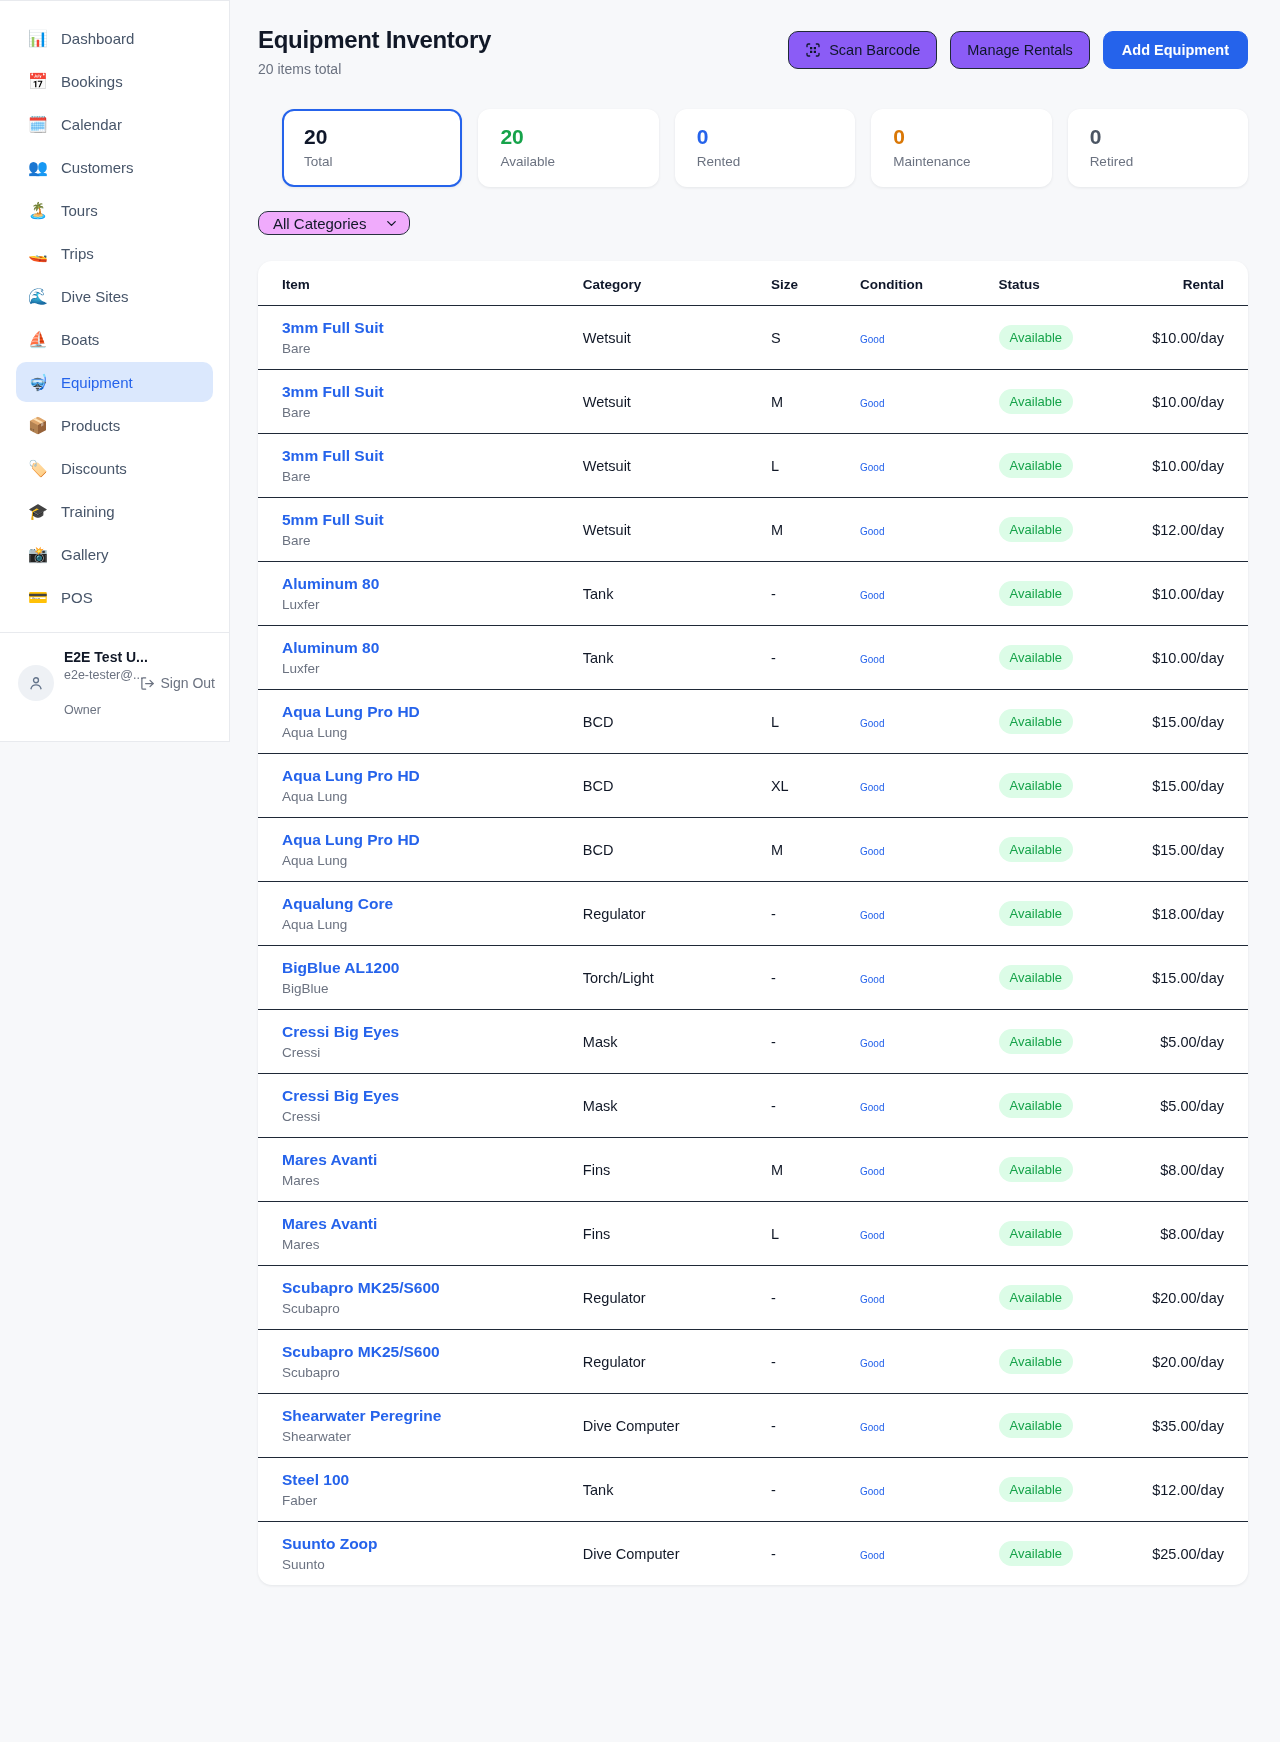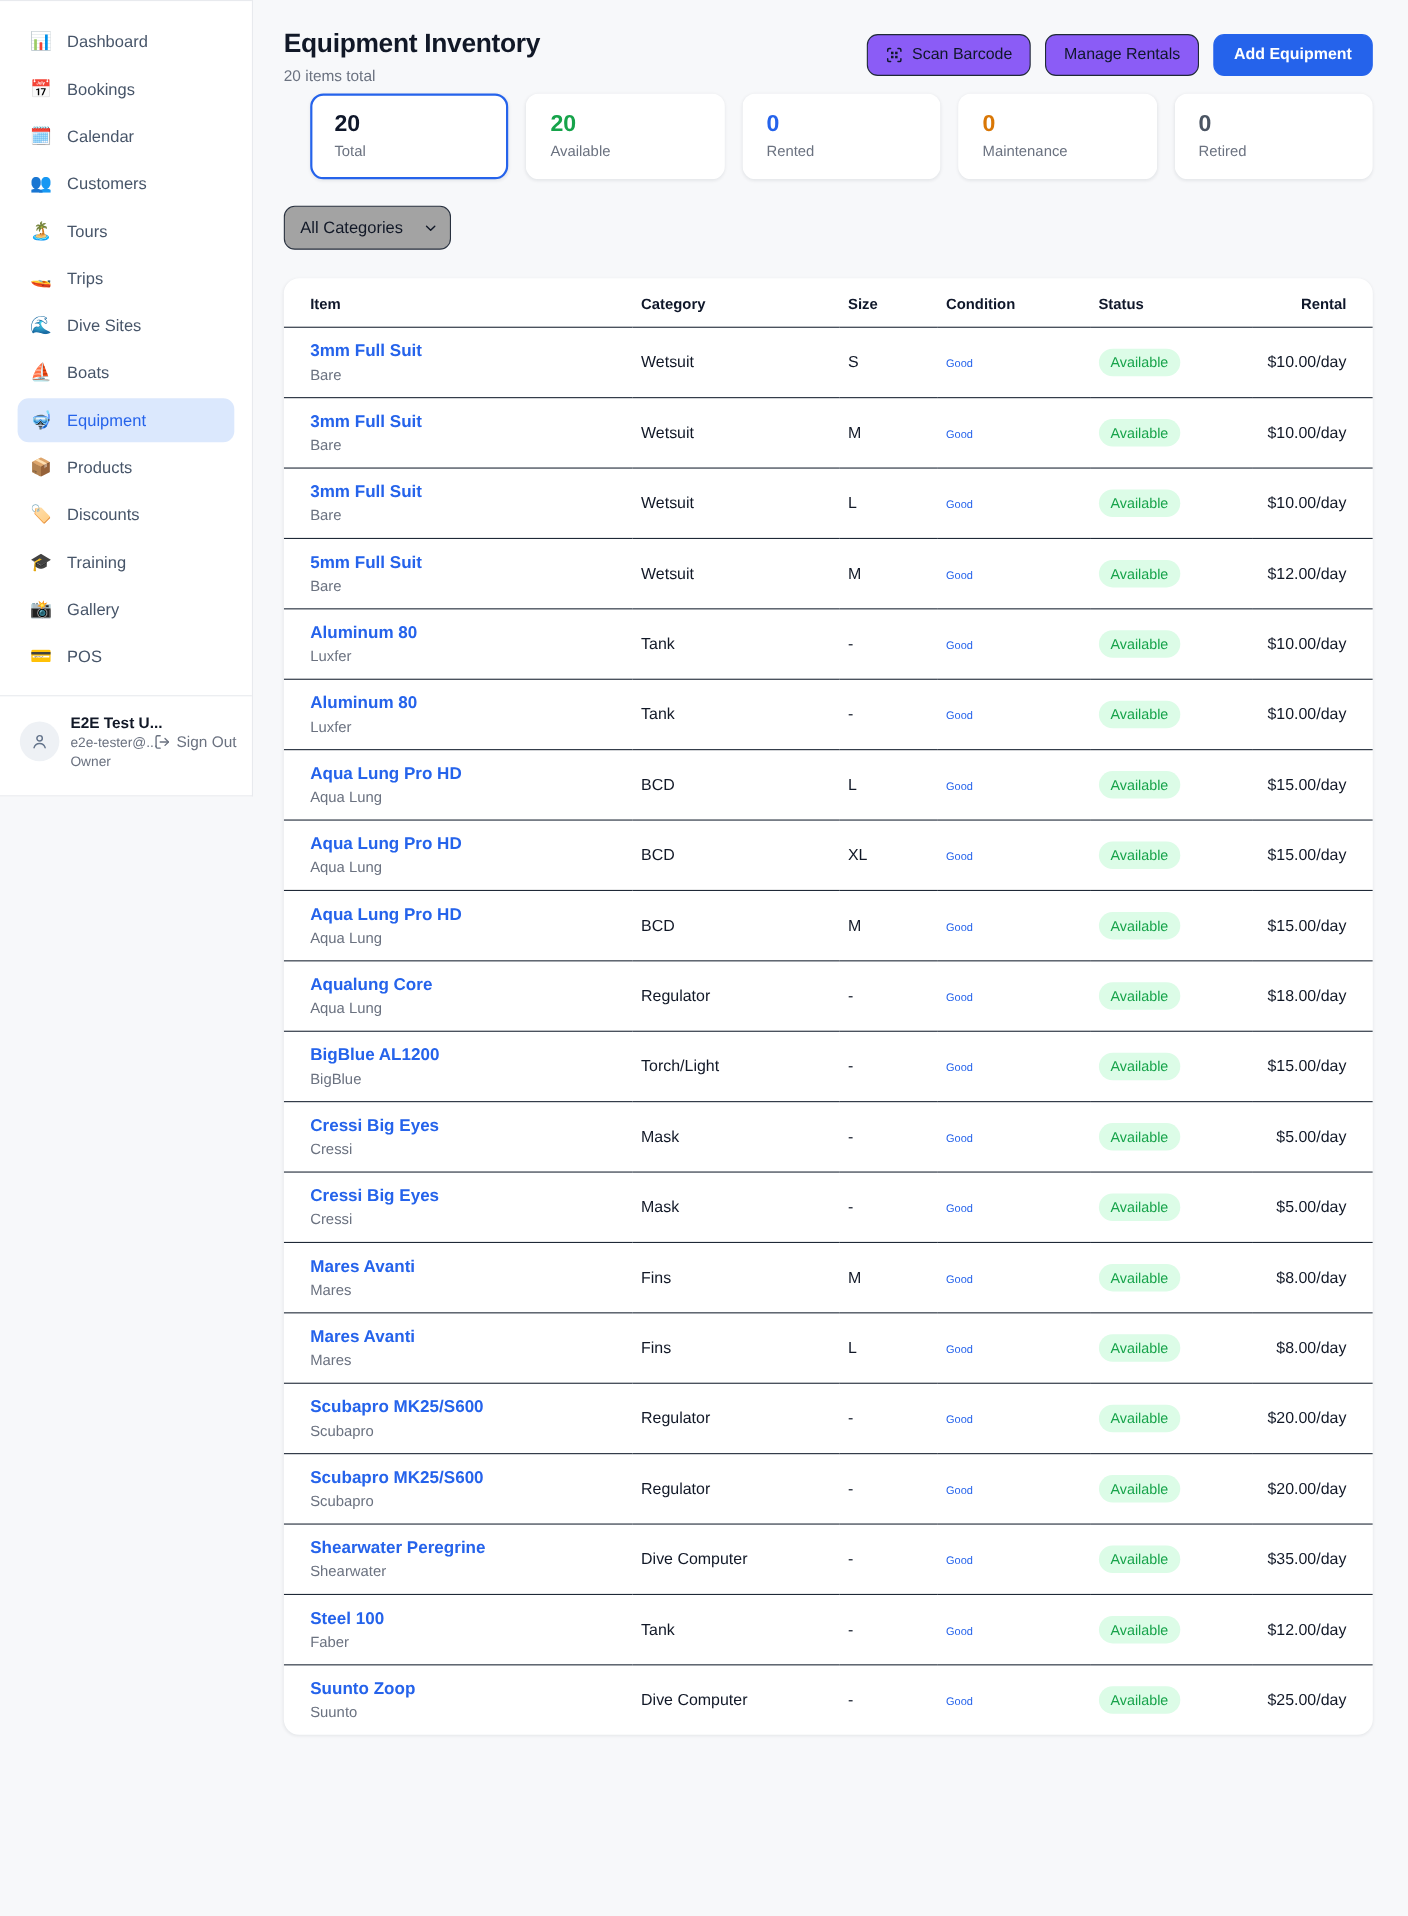--- a/index.html
+++ b/index.html
@@ -29,29 +29,29 @@
   .nav-item.active { background:#dbe8fd; color:#2563eb; }
   .nav-icon { width:20px; font-size:16px; text-align:center; flex:none; }
   .user-block { padding:16px 14px 24px 18px; display:flex; align-items:center; gap:10px; }
   .avatar {
     width:36px; height:36px; border-radius:50%; background:#eef1f5;
     display:flex; align-items:center; justify-content:center; flex:none;
   }
   .user-meta { flex:1; min-width:0; }
   .user-name { font-weight:700; font-size:14px; color:#111827; white-space:nowrap; }
   .user-email { font-size:12.5px; color:#6b7280; margin-top:3px; white-space:nowrap; }
-  .user-role { font-size:12.5px; color:#6b7280; margin-top:3px; }
+  .user-role { font-size:12.5px; color:#6b7280; margin-top:21px; }
   .signout {
     display:flex; align-items:center; gap:6px; color:#6b7280; font-size:14px;
     background:none; border:none; cursor:pointer; font-family:inherit; flex:none; padding:0;justify-content:space-between;
   }
 
   
   main { flex:1; min-width:0; padding:26px 32px 34px 28px; }
-  .header-row { display:flex; justify-content:space-between; align-items:flex-start; margin-bottom:8px; }
+  .header-row { display:flex; justify-content:space-between; align-items:flex-start; margin-bottom:32px; }
   .page-title { font-size:24px; font-weight:700; letter-spacing:-0.3px; color:#111827; }
   .page-sub { margin-top:7px; color:#6b7280; font-size:14px; }
   .header-actions { display:flex; gap:13px; margin-top:5px; }
   .btn {
     height:38px; display:inline-flex; align-items:center; gap:8px;
     padding:0 16px; border-radius:10px; font-size:14.5px; cursor:pointer; font-family:inherit;
     white-space:nowrap;
   }
   .btn-outline { background:#8b5cf6; border:1.5px solid #1f2937; color:#0f172a; font-weight:500; }
   .btn-primary { background:#2563eb; border:1.5px solid #2563eb; color:#fff; font-weight:600; padding:0 18px; }
@@ -66,21 +66,21 @@
   .stat-num { font-size:21px; font-weight:700; color:#0f172a; }
   .stat-label { margin-top:5px; color:#6b7280; font-size:13.5px; }
 
   .filter-row { display:flex; gap:16px; margin-bottom:26px; }
   .search-input {
     flex:1; height:40px; border:1.5px solid #28313f; border-radius:10px;
     padding:0 16px; font-size:15px; font-family:inherit; background:#fff; color:#0f172a;
   }
   .search-input::placeholder { color:#9aa3af; }
   .select {
-    width:152px; height:40px; border:1.5px solid #28313f; border-radius:10px; background:#a3a3a3;
+    width:152px; height:24px; border:1.5px solid #28313f; border-radius:10px; background:#f0abfc;
     display:flex; align-items:center; justify-content:space-between;
     padding:0 10px 0 14px; font-size:15px; cursor:pointer; color:#111827;
   }
 
   .table-card { background:#fff; border-radius:14px; box-shadow:0 1px 3px rgba(16,24,40,.08); overflow:hidden; }
   table { width:100%; border-collapse:collapse; }
   th {
     text-align:left; font-size:13.5px; font-weight:700; color:#0f172a;
     padding:16px 8px 13px; border-bottom:1px solid #1f2937;
   }

